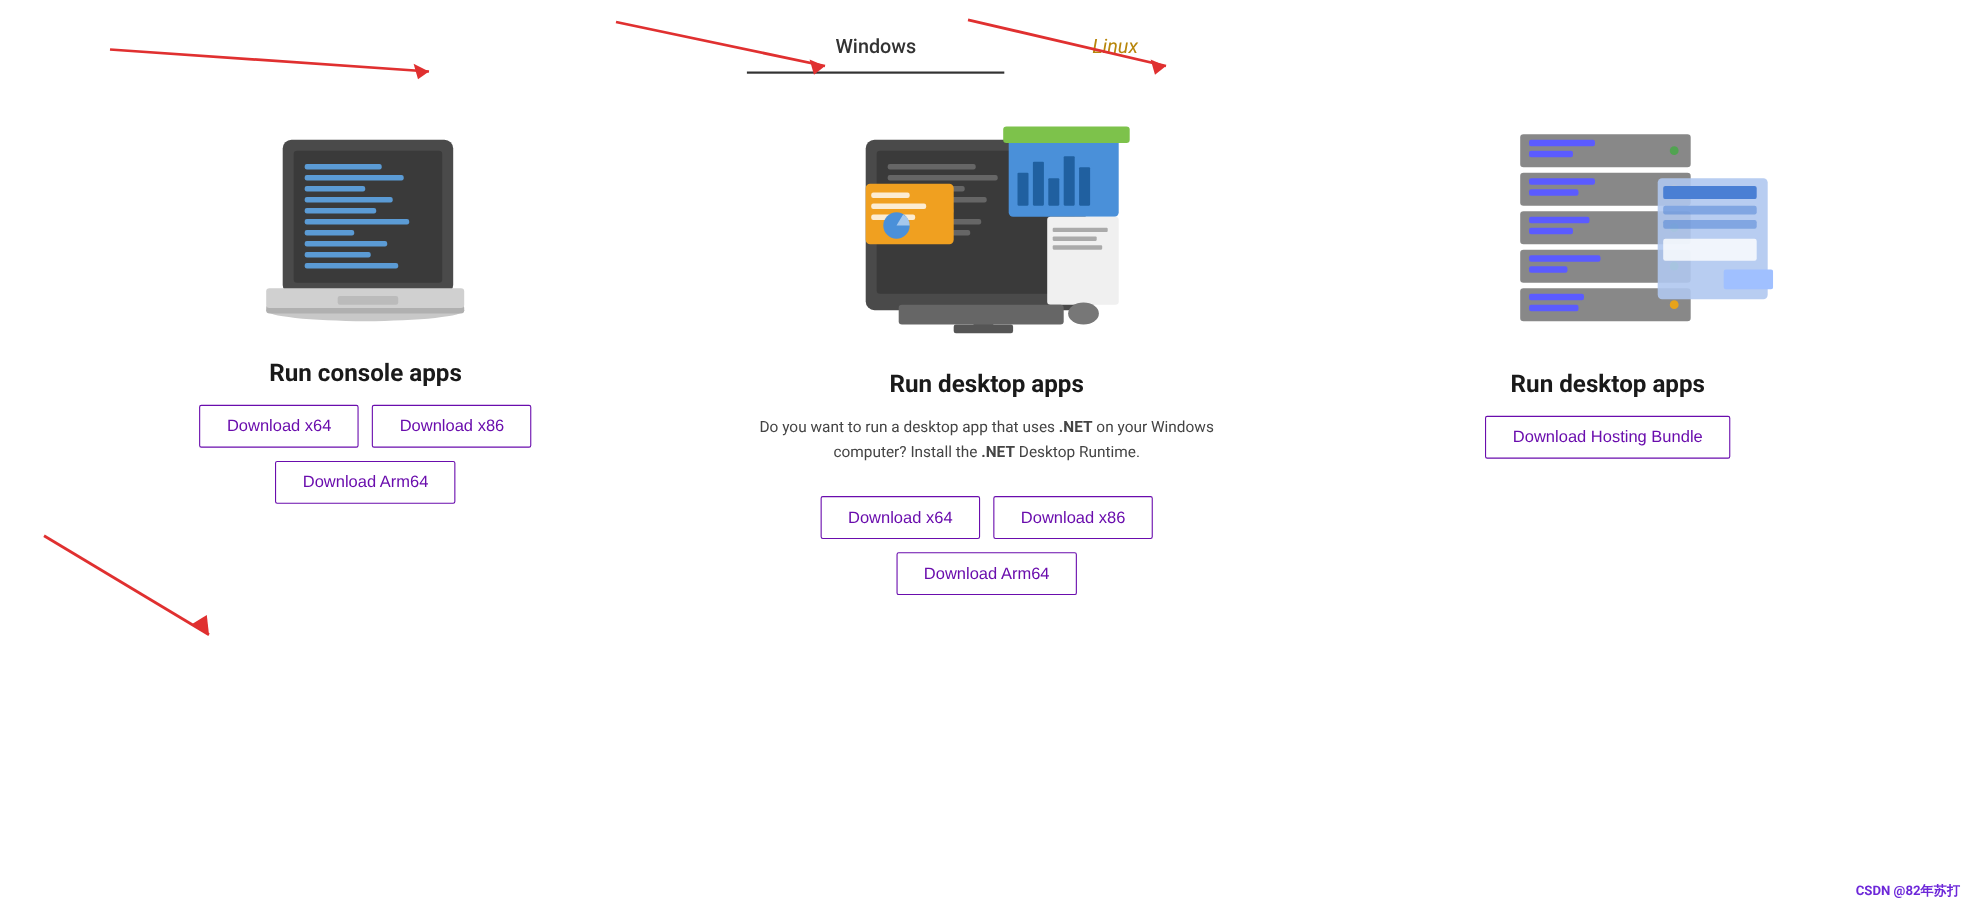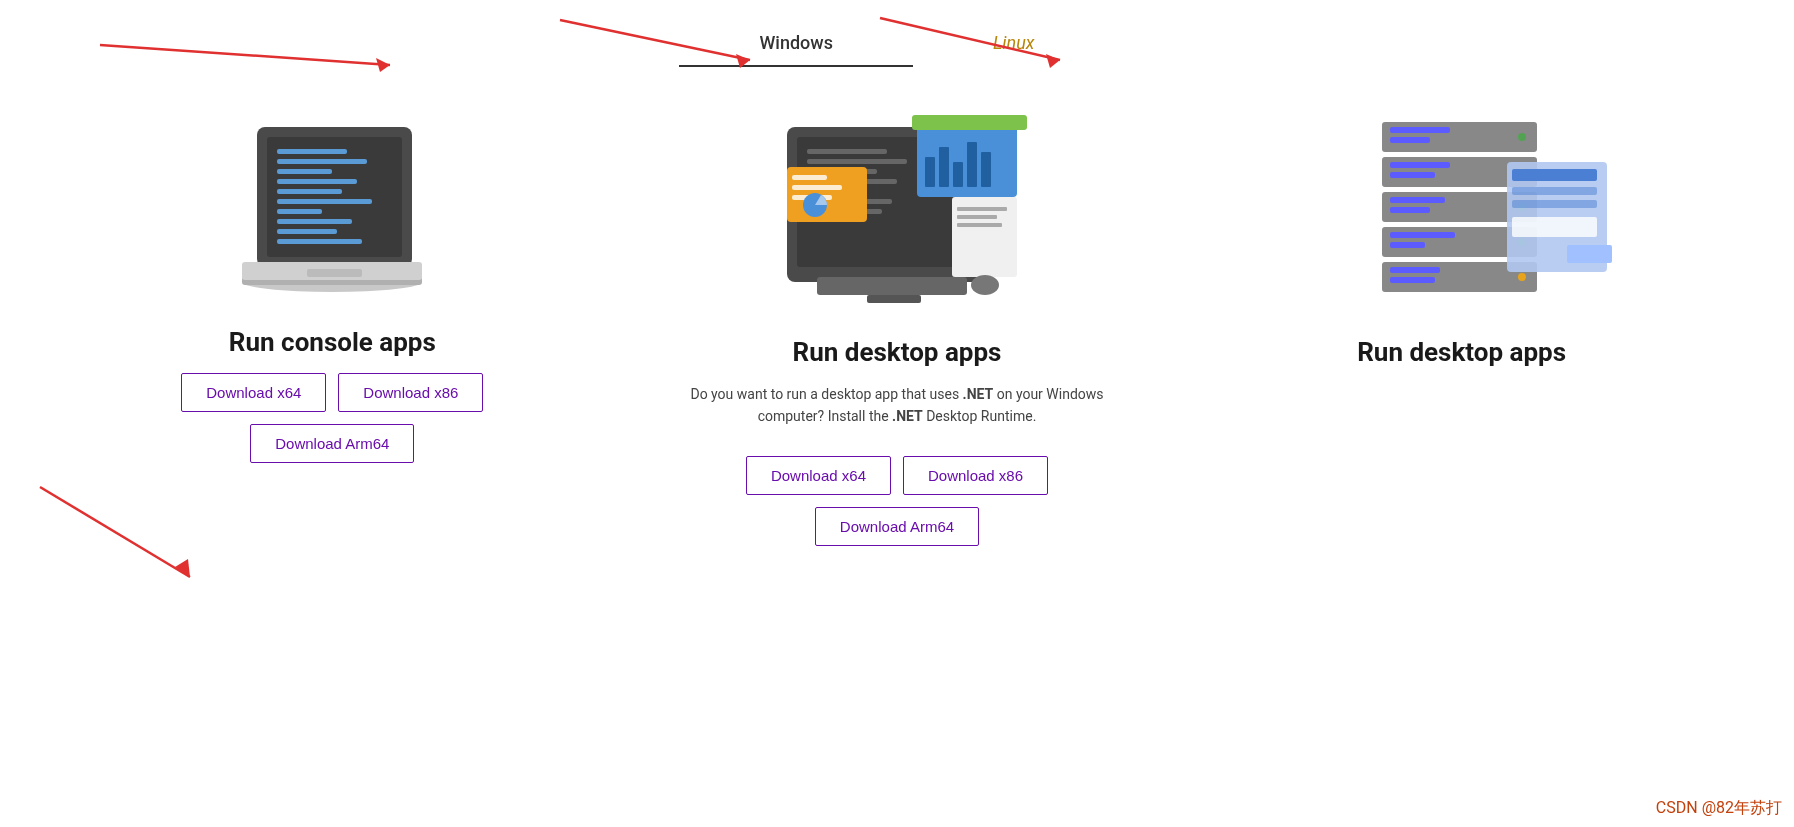--- a/index.html
+++ b/index.html
@@ -85,21 +85,21 @@
     }
 
     
     .server-illustration {
       width: 280px;
       height: 200px;
     }
 
     
     .section-title {
-      font-size: 26px;
+      font-size: 22px;
       font-weight: 700;
       margin-bottom: 16px;
       text-align: center;
       color: #1a1a1a;
     }
 
     .section-desc {
       font-size: 14px;
       text-align: center;
       color: #444;
@@ -136,22 +136,23 @@
       border-radius: 2px;
       font-weight: 400;
       transition: background 0.15s;
     }
 
     
     .watermark {
       position: fixed;
       bottom: 8px;
       right: 12px;
-      font-size: 16px;
-      color: #c2410c;
+      font-size: 12px;
+      color: #6d28d9;
+      font-weight: bold;
     }
 
     
     .arrows-overlay {
       position: absolute;
       top: 0;
       left: 0;
       width: 100%;
       height: 100px;
       pointer-events: none;
@@ -347,20 +348,27 @@
             <rect x="190" y="80" width="85" height="8" rx="2" fill="#4a7fd4" opacity="0.5"></rect>
             <rect x="190" y="93" width="85" height="8" rx="2" fill="#4a7fd4" opacity="0.5"></rect>
 
             <rect x="190" y="110" width="85" height="20" rx="2" fill="#fff" opacity="0.8"></rect>
             <rect x="245" y="138" width="45" height="18" rx="2" fill="#a0c0ff"></rect>
           </svg>
         </div>
 
         <h2 class="section-title">Run desktop apps</h2>
 
+        <div class="btn-group">
+          <div class="btn-row">
+            <button class="download-btn">
+              <span>Download Hosting Bundle</span>
+            </button>
+          </div>
+        </div>
       </div>
 
     </div>
 
     <svg style="position:absolute;top:370px;left:0;width:400px;height:120px;pointer-events:none;" viewBox="0 0 400 120" xmlns="http://www.w3.org/2000/svg">
       <line x1="40" y1="10" x2="190" y2="100" stroke="#e03030" stroke-width="2.5"></line>
       <polygon points="190,100 175,90 188,82" fill="#e03030"></polygon>
     </svg>
   </div>
 

